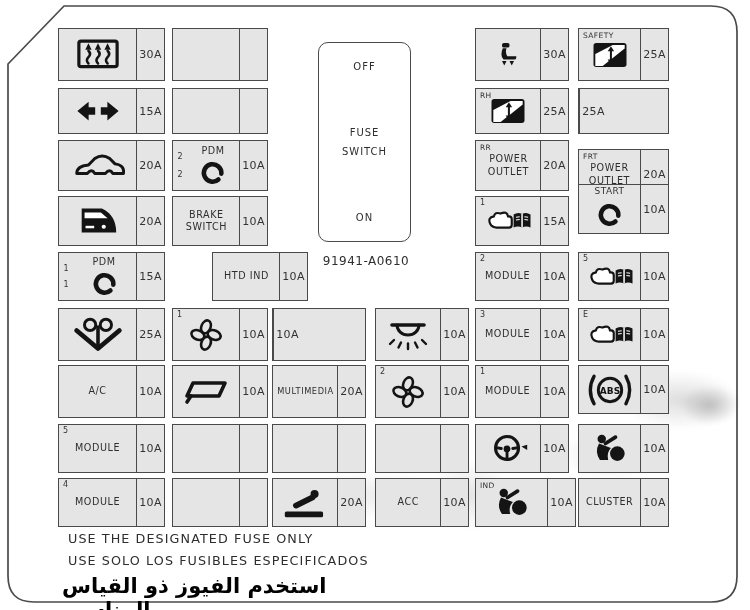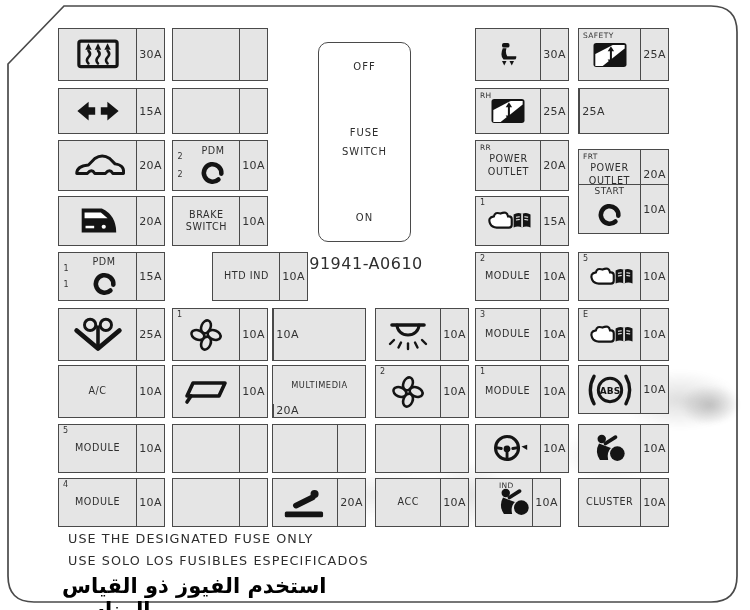--- a/index.html
+++ b/index.html
@@ -42,21 +42,21 @@
   .pdmbody .lbl{margin-bottom:0px;}
   #fuse-switch-box{
     position:absolute;left:318px;top:42px;width:93px;height:200px;
     border:1.6px solid #4a4a4a;border-radius:10px;background:#fff;
     display:flex;flex-direction:column;align-items:center;justify-content:space-between;
     padding:14px 0;box-sizing:border-box;
   }
   .sw-txt{font-size:10px;letter-spacing:1px;color:#2e2e2e;text-align:center;line-height:1.9;}
   #part-number{
     position:absolute;left:296px;top:254px;width:140px;text-align:center;
-    font-size:16px;letter-spacing:0.5px;color:#2e2e2e;
+    font-size:12px;letter-spacing:0.5px;color:#2e2e2e;
   }
   .note{
     position:absolute;left:68px;font-size:13px;letter-spacing:1.1px;color:#2e2e2e;
     transform:scaleX(0.98);transform-origin:left;
   }
   #note-1{top:531px;}
   #note-2{top:553px;}
   #note-arabic{
     position:absolute;left:62px;top:574px;font-size:21px;font-weight:bold;
     color:#000;direction:rtl;width:300px;text-align:left;
@@ -395,21 +395,21 @@
       <div class="main">
         <span class="ico">
           <svg width="48" height="32" viewBox="0 0 48 32">
             <polygon points="11,7 43,7 37,20 5,20" stroke="#141414" fill="none" stroke-linecap="round" stroke-linejoin="round" stroke-width="3.6"></polygon>
             <line x1="9" y1="20" x2="5" y2="26" stroke="#141414" fill="none" stroke-linecap="round" stroke-linejoin="round" stroke-width="3.6"></line>
           </svg>
         </span>
       </div>
       <div class="amp">10A</div>
     </div>
-    <div class="cell" style="left: 272px; top: 365px; width: 94px; height: 53px; flex-direction: column;">
+    <div class="cell" style="left: 272px; top: 365px; width: 94px; height: 53px;">
       <div class="main">
         <div class="lbl" style="font-size: 8.6px;">MULTIMEDIA</div>
       </div>
       <div class="amp">20A</div>
     </div>
     <div class="cell" style="left: 375px; top: 365px; width: 94px; height: 53px;">
       <div class="main">
         <span class="sup">2</span>
         <span class="ico">
           <svg width="46" height="34" viewBox="0 0 48 32">
@@ -513,21 +513,21 @@
         </span>
       </div>
       <div class="amp">20A</div>
     </div>
     <div class="cell" style="left: 375px; top: 478px; width: 94px; height: 49px;">
       <div class="main">
         <div class="lbl">ACC</div>
       </div>
       <div class="amp">10A</div>
     </div>
-    <div class="cell" style="left: 475px; top: 478px; width: 86px; height: 49px; padding-left: 19px;">
+    <div class="cell" style="left: 475px; top: 478px; width: 101px; height: 49px;">
       <div class="main">
         <span class="tag tl">IND</span>
         <span class="ico">
           <svg width="44" height="36" viewBox="0 0 48 36">
             <circle cx="15" cy="7" r="4.6" fill="#141414"></circle>
             <path d="M12,12 q-5,9 1,18 l9,0 q-2,-8 3,-13 z" fill="#141414"></path>
             <line x1="19" y1="12" x2="30" y2="5" stroke="#141414" stroke-width="4" stroke-linecap="round"></line>
             <circle cx="32" cy="23" r="8" fill="#141414"></circle>
           </svg>
         </span>

